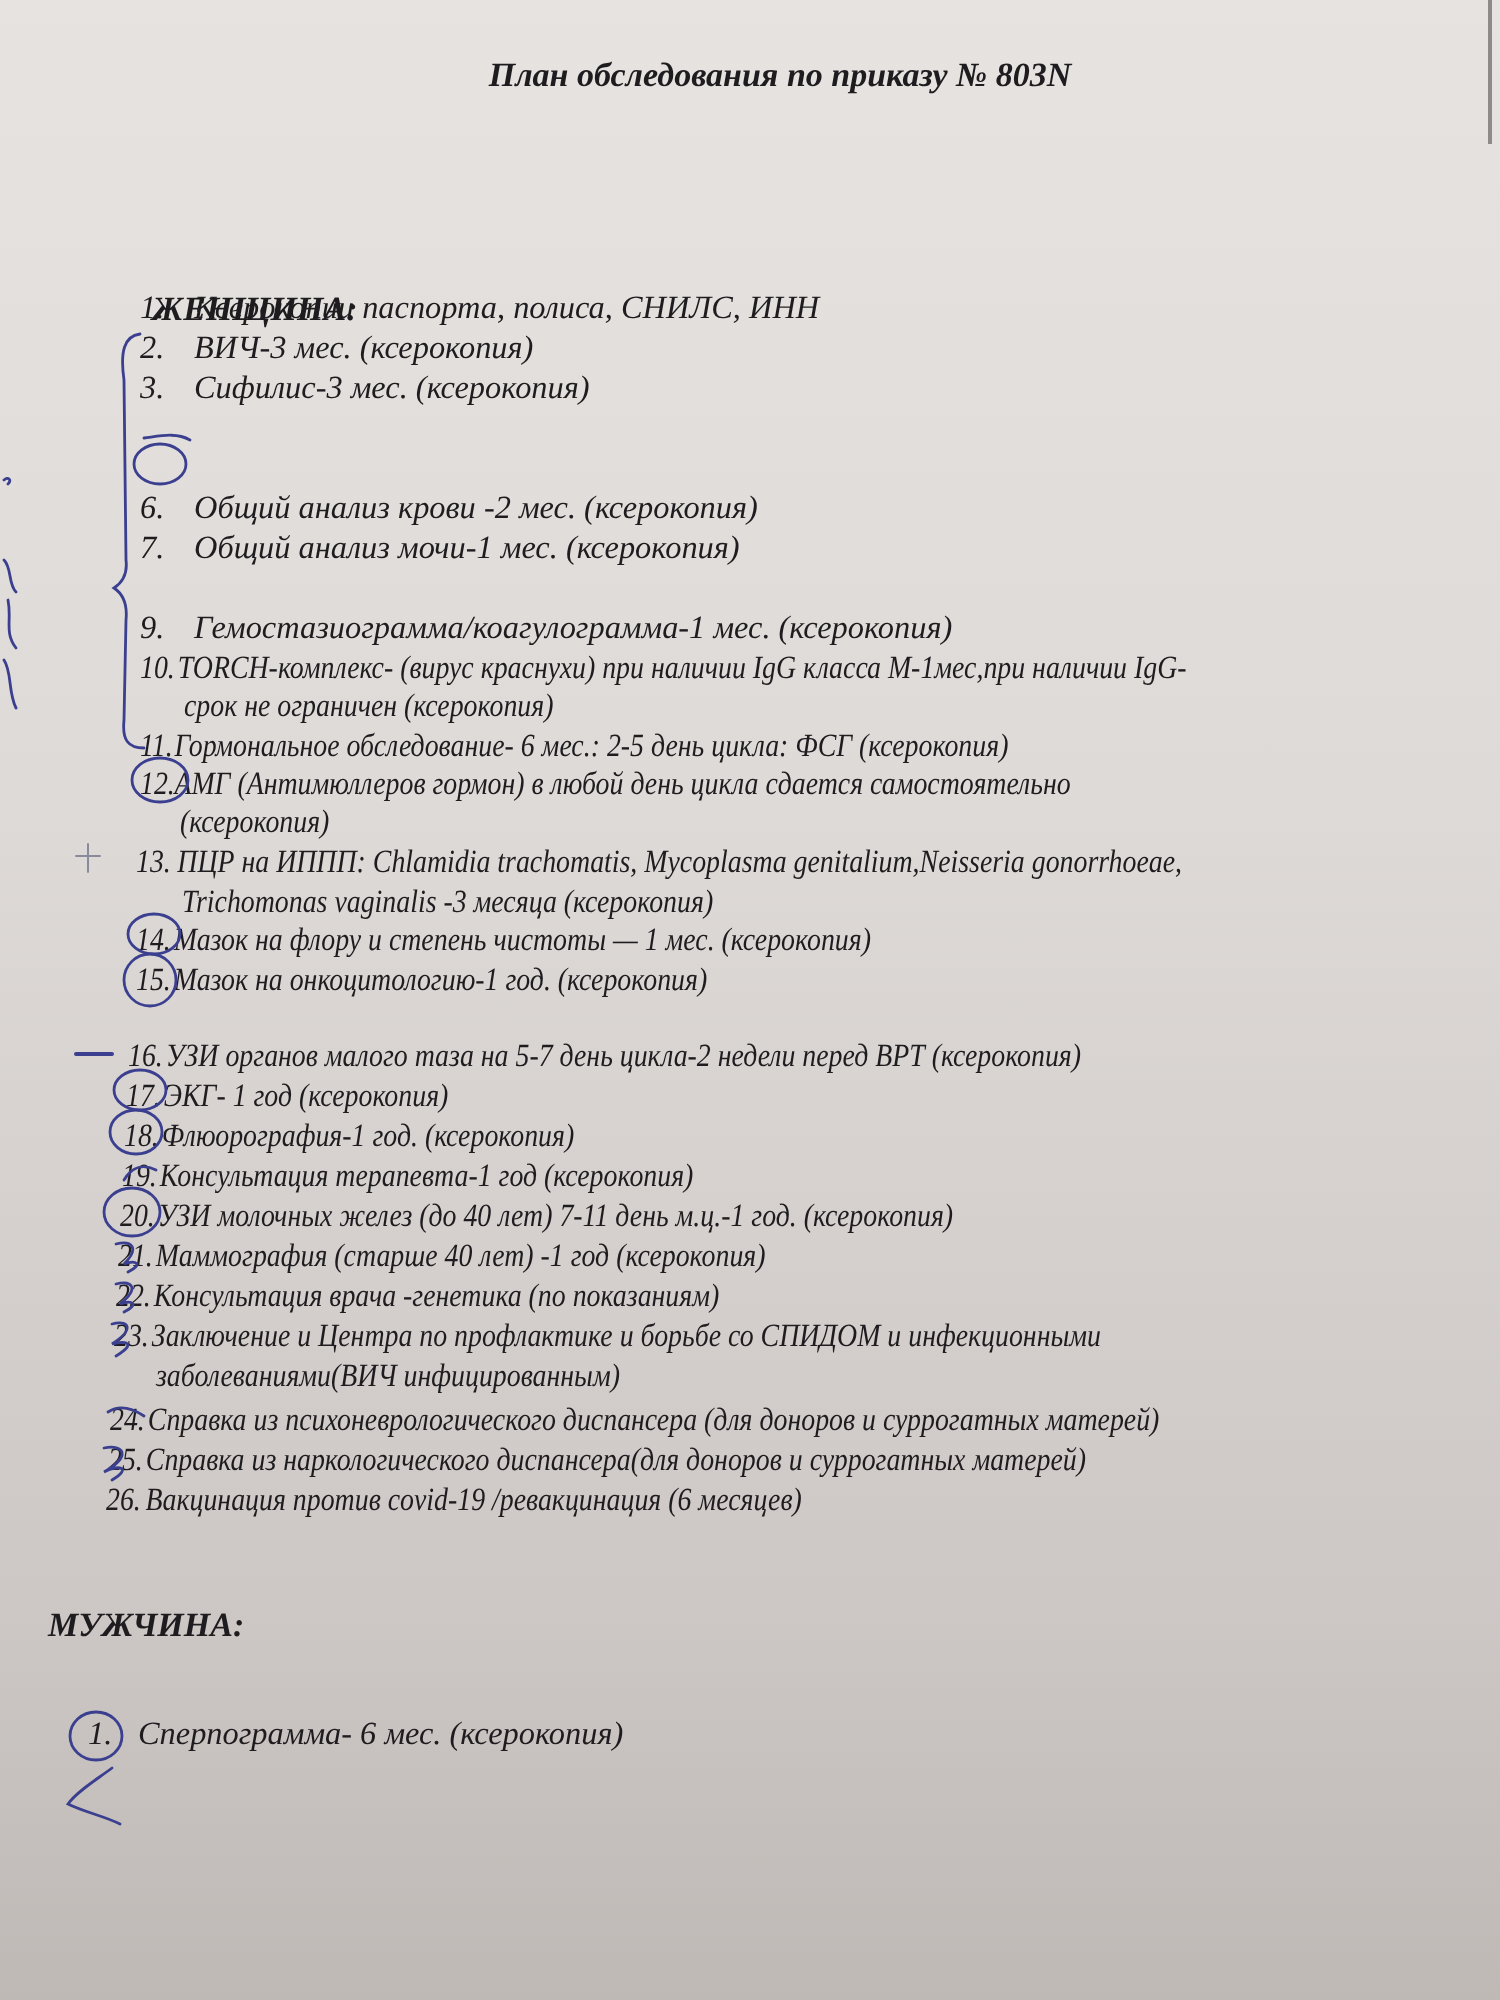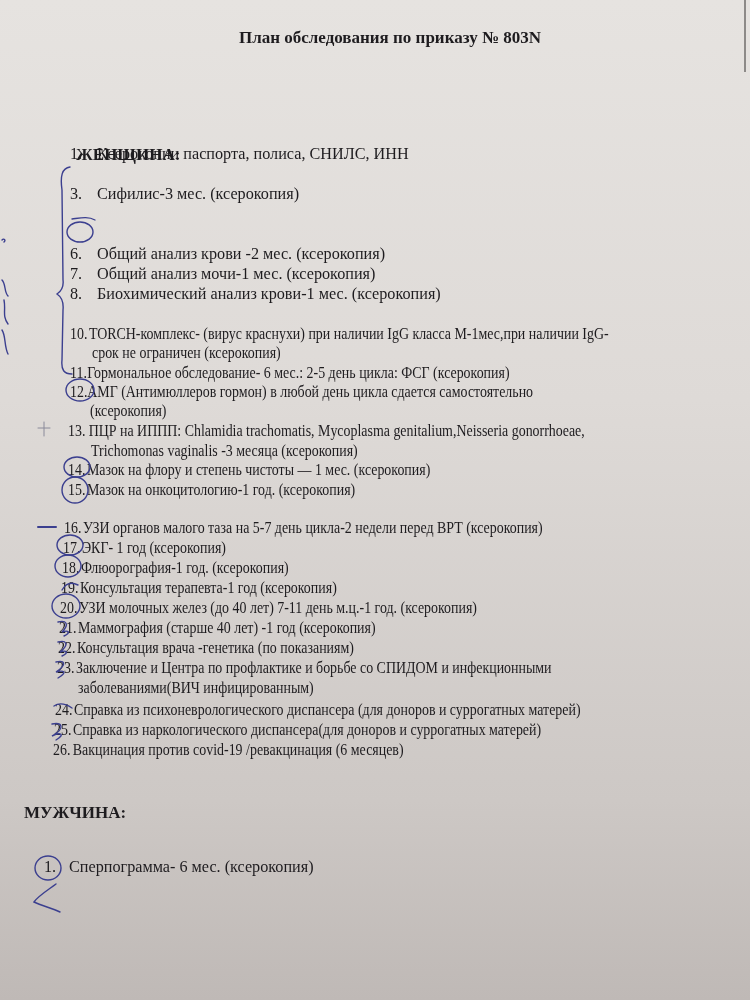--- a/index.html
+++ b/index.html
@@ -3,21 +3,21 @@
   <meta charset="utf-8">
   <style>
     html, body { margin: 0; padding: 0; }
     body {
       width: 750px; height: 1000px; overflow: hidden;
       background: linear-gradient(180deg, #e6e3e0 0%, #dedad7 40%, #cdc8c5 80%, #bfb9b6 100%);
       font-family: "Liberation Serif", serif;
       color: #1e1c1f;
       position: relative;
     }
-    .page { position: absolute; left: 0; top: 0; width: 750px; height: 728px; }
+    .page { position: absolute; left: 0; top: 0; width: 750px; height: 728px; font-style: italic; }
     .edge-line { position: absolute; right: 4px; top: 0; width: 2px; height: 72px; background: #8d8a88; }
     .title {
       position: absolute; top: 28px; left: 0; width: 780px; text-align: center;
       font-weight: bold; font-size: 17px;
     }
     .section {
       position: absolute; font-weight: bold; font-size: 17px;
     }
     .sec-w { left: 76px; top: 113px; margin-top: 32px; }
     .sec-m { left: 24px; top: 803px; }
@@ -34,24 +34,25 @@
 <body>
 
 <div class="page">
   <div class="edge-line"></div>
 
   <div class="title">План обследования по приказу № 803N</div>
 
   <div class="section sec-w">ЖЕНЩИНА:</div>
 
   <div class="item" style="left:70px;top:144px"><span class="num" style="width:27px">1.</span><span class="txt">Ксерокопии паспорта, полиса, СНИЛС, ИНН</span></div>
+  <div class="item" style="left:70px;top:164px"><span class="num" style="width:27px">2.</span><span class="txt">ВИЧ-3 мес. (ксерокопия)</span></div>
   <div class="item" style="left:70px;top:184px"><span class="num" style="width:27px">3.</span><span class="txt">Сифилис-3 мес. (ксерокопия)</span></div>
   <div class="item" style="left:70px;top:244px"><span class="num" style="width:27px">6.</span><span class="txt">Общий анализ крови -2 мес. (ксерокопия)</span></div>
   <div class="item" style="left:70px;top:264px"><span class="num" style="width:27px">7.</span><span class="txt">Общий анализ мочи-1 мес. (ксерокопия)</span></div>
-  <div class="item" style="left:70px;top:284px"><span class="num" style="width:27px">8.</span><span class="txt">Биохимический анализ крови-1 мес. (ксерокопия)</span></div>
+  <div class="item" style="left:70px;top:304px"><span class="num" style="width:27px">9.</span><span class="txt">Гемостазиограмма/коагулограмма-1 мес. (ксерокопия)</span></div>
 
   <div class="item narrow" style="left:70px;top:324px"><span class="num" style="width:22px">10.</span><span class="txt">TORCH-комплекс- (вирус краснухи) при наличии IgG класса М-1мес,при наличии IgG-</span></div>
   <div class="cont narrow" style="left:92px;top:343px">срок не ограничен (ксерокопия)</div>
   <div class="item narrow" style="left:70px;top:363px"><span class="num" style="width:20px">11.</span><span class="txt">Гормональное обследование- 6 мес.: 2-5 день цикла: ФСГ (ксерокопия)</span></div>
   <div class="item narrow" style="left:70px;top:382px"><span class="num" style="width:20px">12.</span><span class="txt">АМГ (Антимюллеров гормон) в любой день цикла сдается самостоятельно</span></div>
   <div class="cont narrow" style="left:90px;top:401px">(ксерокопия)</div>
   <div class="item narrow" style="left:68px;top:421px"><span class="num" style="width:24px">13.</span><span class="txt">ПЦР на ИППП:   Chlamidia trachomatis, Mycoplasma genitalium,Neisseria gonorrhoeae,</span></div>
   <div class="cont narrow" style="left:91px;top:441px">Trichomonas vaginalis  -3 месяца (ксерокопия)</div>
   <div class="item narrow" style="left:68px;top:460px"><span class="num" style="width:22px">14.</span><span class="txt">Мазок на флору и степень чистоты — 1 мес. (ксерокопия)</span></div>
   <div class="item narrow" style="left:68px;top:480px"><span class="num" style="width:22px">15.</span><span class="txt">Мазок на онкоцитологию-1 год. (ксерокопия)</span></div>

